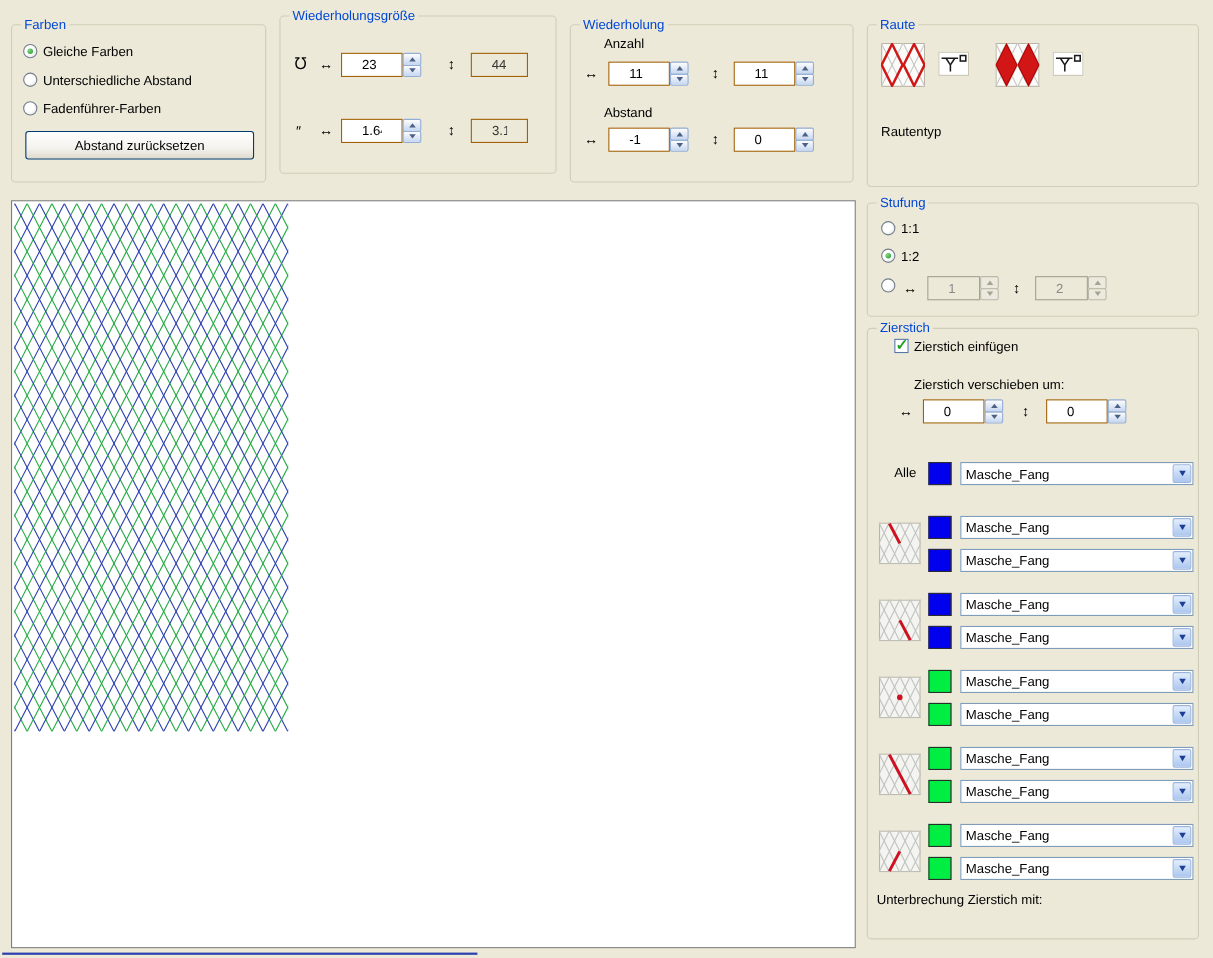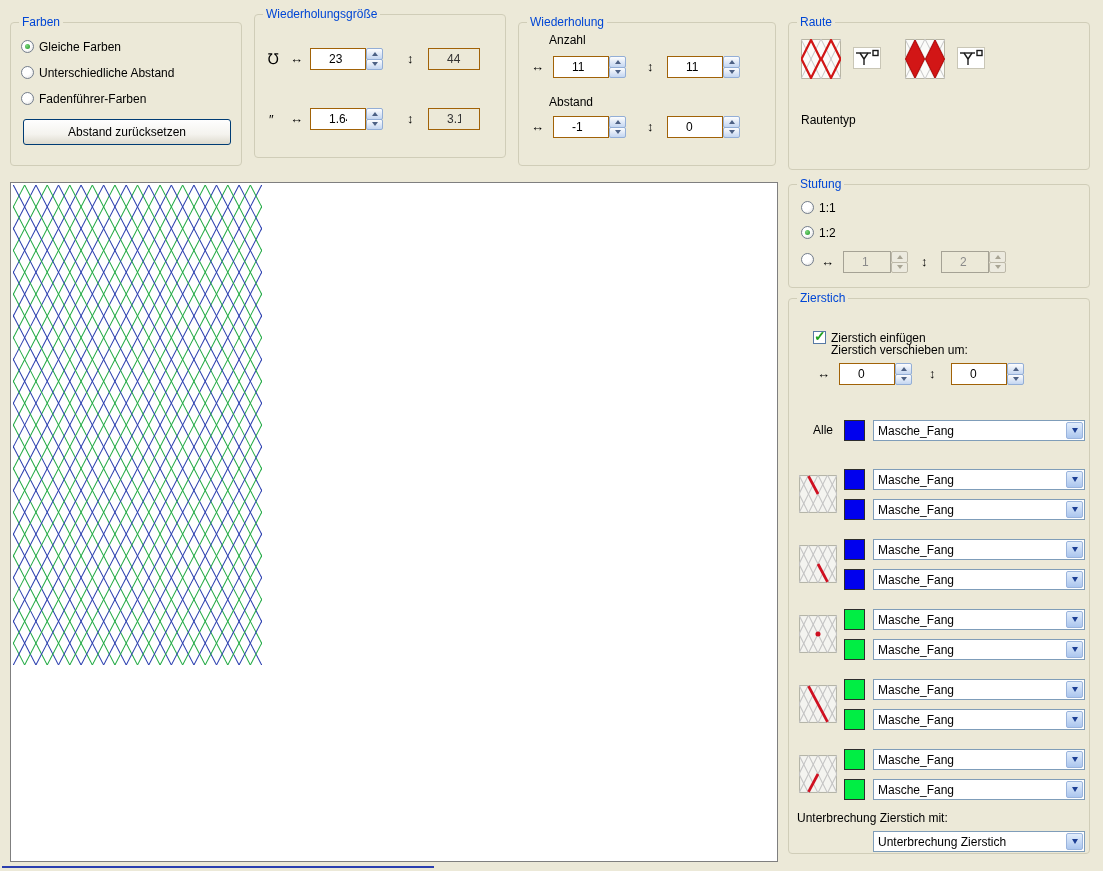--- a/index.html
+++ b/index.html
@@ -198,21 +198,21 @@
   <span class="arrow" style="left:132px;top:70px">↕</span>
   <input class="num dim" style="left: 152px; top: 66px; width: 48px;" value="2">
   <div class="spin dim" style="left:200px;top:66px">
     <div class="su"></div>
     <div class="sd"></div>
   </div>
 </div>
 
 <div class="group" style="left:788px;top:298px;width:302px;height:556px">
   <span class="gtitle">Zierstich</span>
-  <div class="row" style="left:24px;top:32px">
+  <div class="row" style="left:24px;top:9px">
     <span class="cbox on"></span>
     <span>Zierstich einfügen</span>
   </div>
   <span class="lbl" style="left:42px;top:44px">Zierstich verschieben um:</span>
   <span class="arrow" style="left:28px;top:68px">↔</span>
   <input class="num" style="left: 50px; top: 64px; width: 56px;" value="0">
   <div class="spin" style="left:106px;top:64px">
     <div class="su"></div>
     <div class="sd"></div>
   </div>
@@ -369,24 +369,20 @@
     <span class="cval">Masche_Fang</span>
     <span class="cbtn"></span>
   </div>
   <span class="swatch" style="left: 55px; top: 480px; background: rgb(0, 238, 68);"></span>
   <div class="combo" style="left:84px;top:480px;width:212px">
     <span class="cval">Masche_Fang</span>
     <span class="cbtn"></span>
   </div>
 
   <span class="lbl" style="left:8px;top:512px">Unterbrechung Zierstich mit:</span>
-  <div class="combo" style="left:84px;top:532px;width:212px">
-    <span class="cval">Unterbrechung Zierstich</span>
-    <span class="cbtn"></span>
-  </div>
 </div>
 
 <div class="canvas" style="left:10px;top:182px;width:768px;height:680px">
   <svg id="pattern-svg" style="position:absolute;left:2px;top:2px" width="249" height="480" viewBox="0 0 247.5 478.5">
       <line x1="-247.50000000000003" y1="0" x2="0" y2="478.5" stroke="#2b3faf" stroke-width="1"></line>
       <line x1="0" y1="0" x2="-247.50000000000003" y2="478.5" stroke="#2b3faf" stroke-width="1"></line>
       <line x1="-236.25000000000003" y1="0" x2="11.25" y2="478.5" stroke="#22aa44" stroke-width="1"></line>
       <line x1="11.25" y1="0" x2="-236.25000000000003" y2="478.5" stroke="#22aa44" stroke-width="1"></line>
       <line x1="-225.00000000000003" y1="0" x2="22.5" y2="478.5" stroke="#2b3faf" stroke-width="1"></line>
       <line x1="22.5" y1="0" x2="-225.00000000000003" y2="478.5" stroke="#2b3faf" stroke-width="1"></line>

